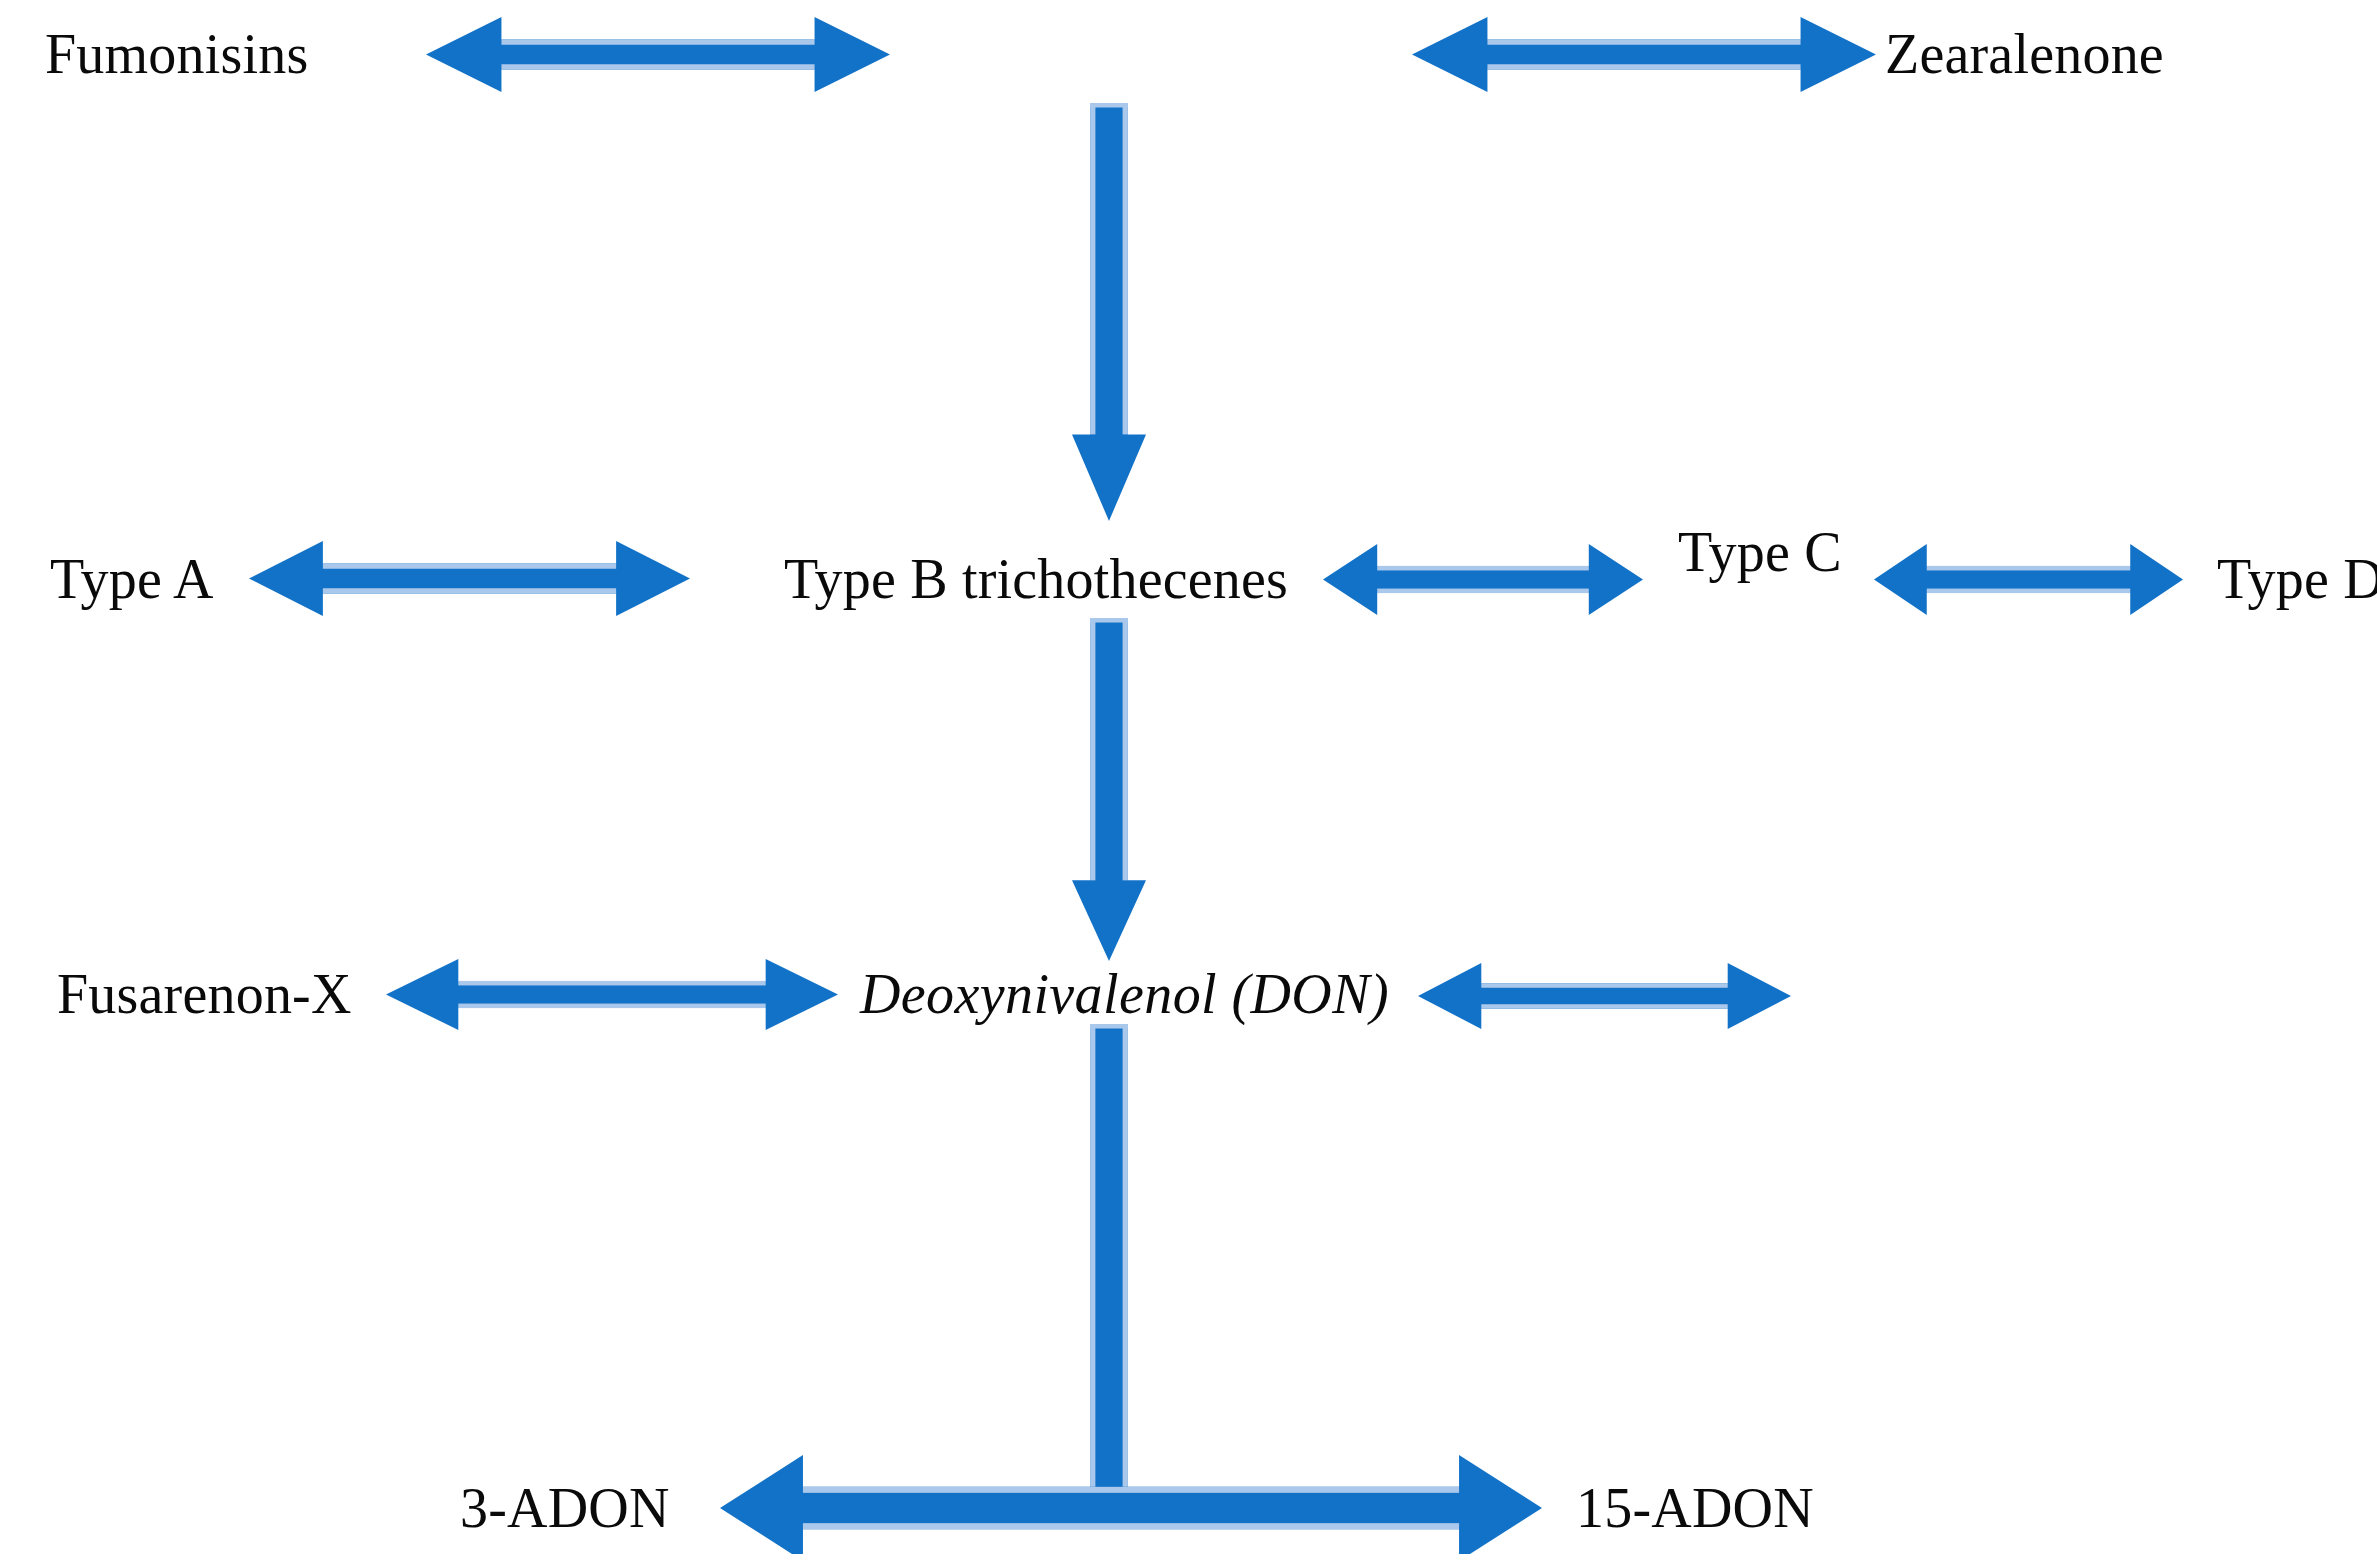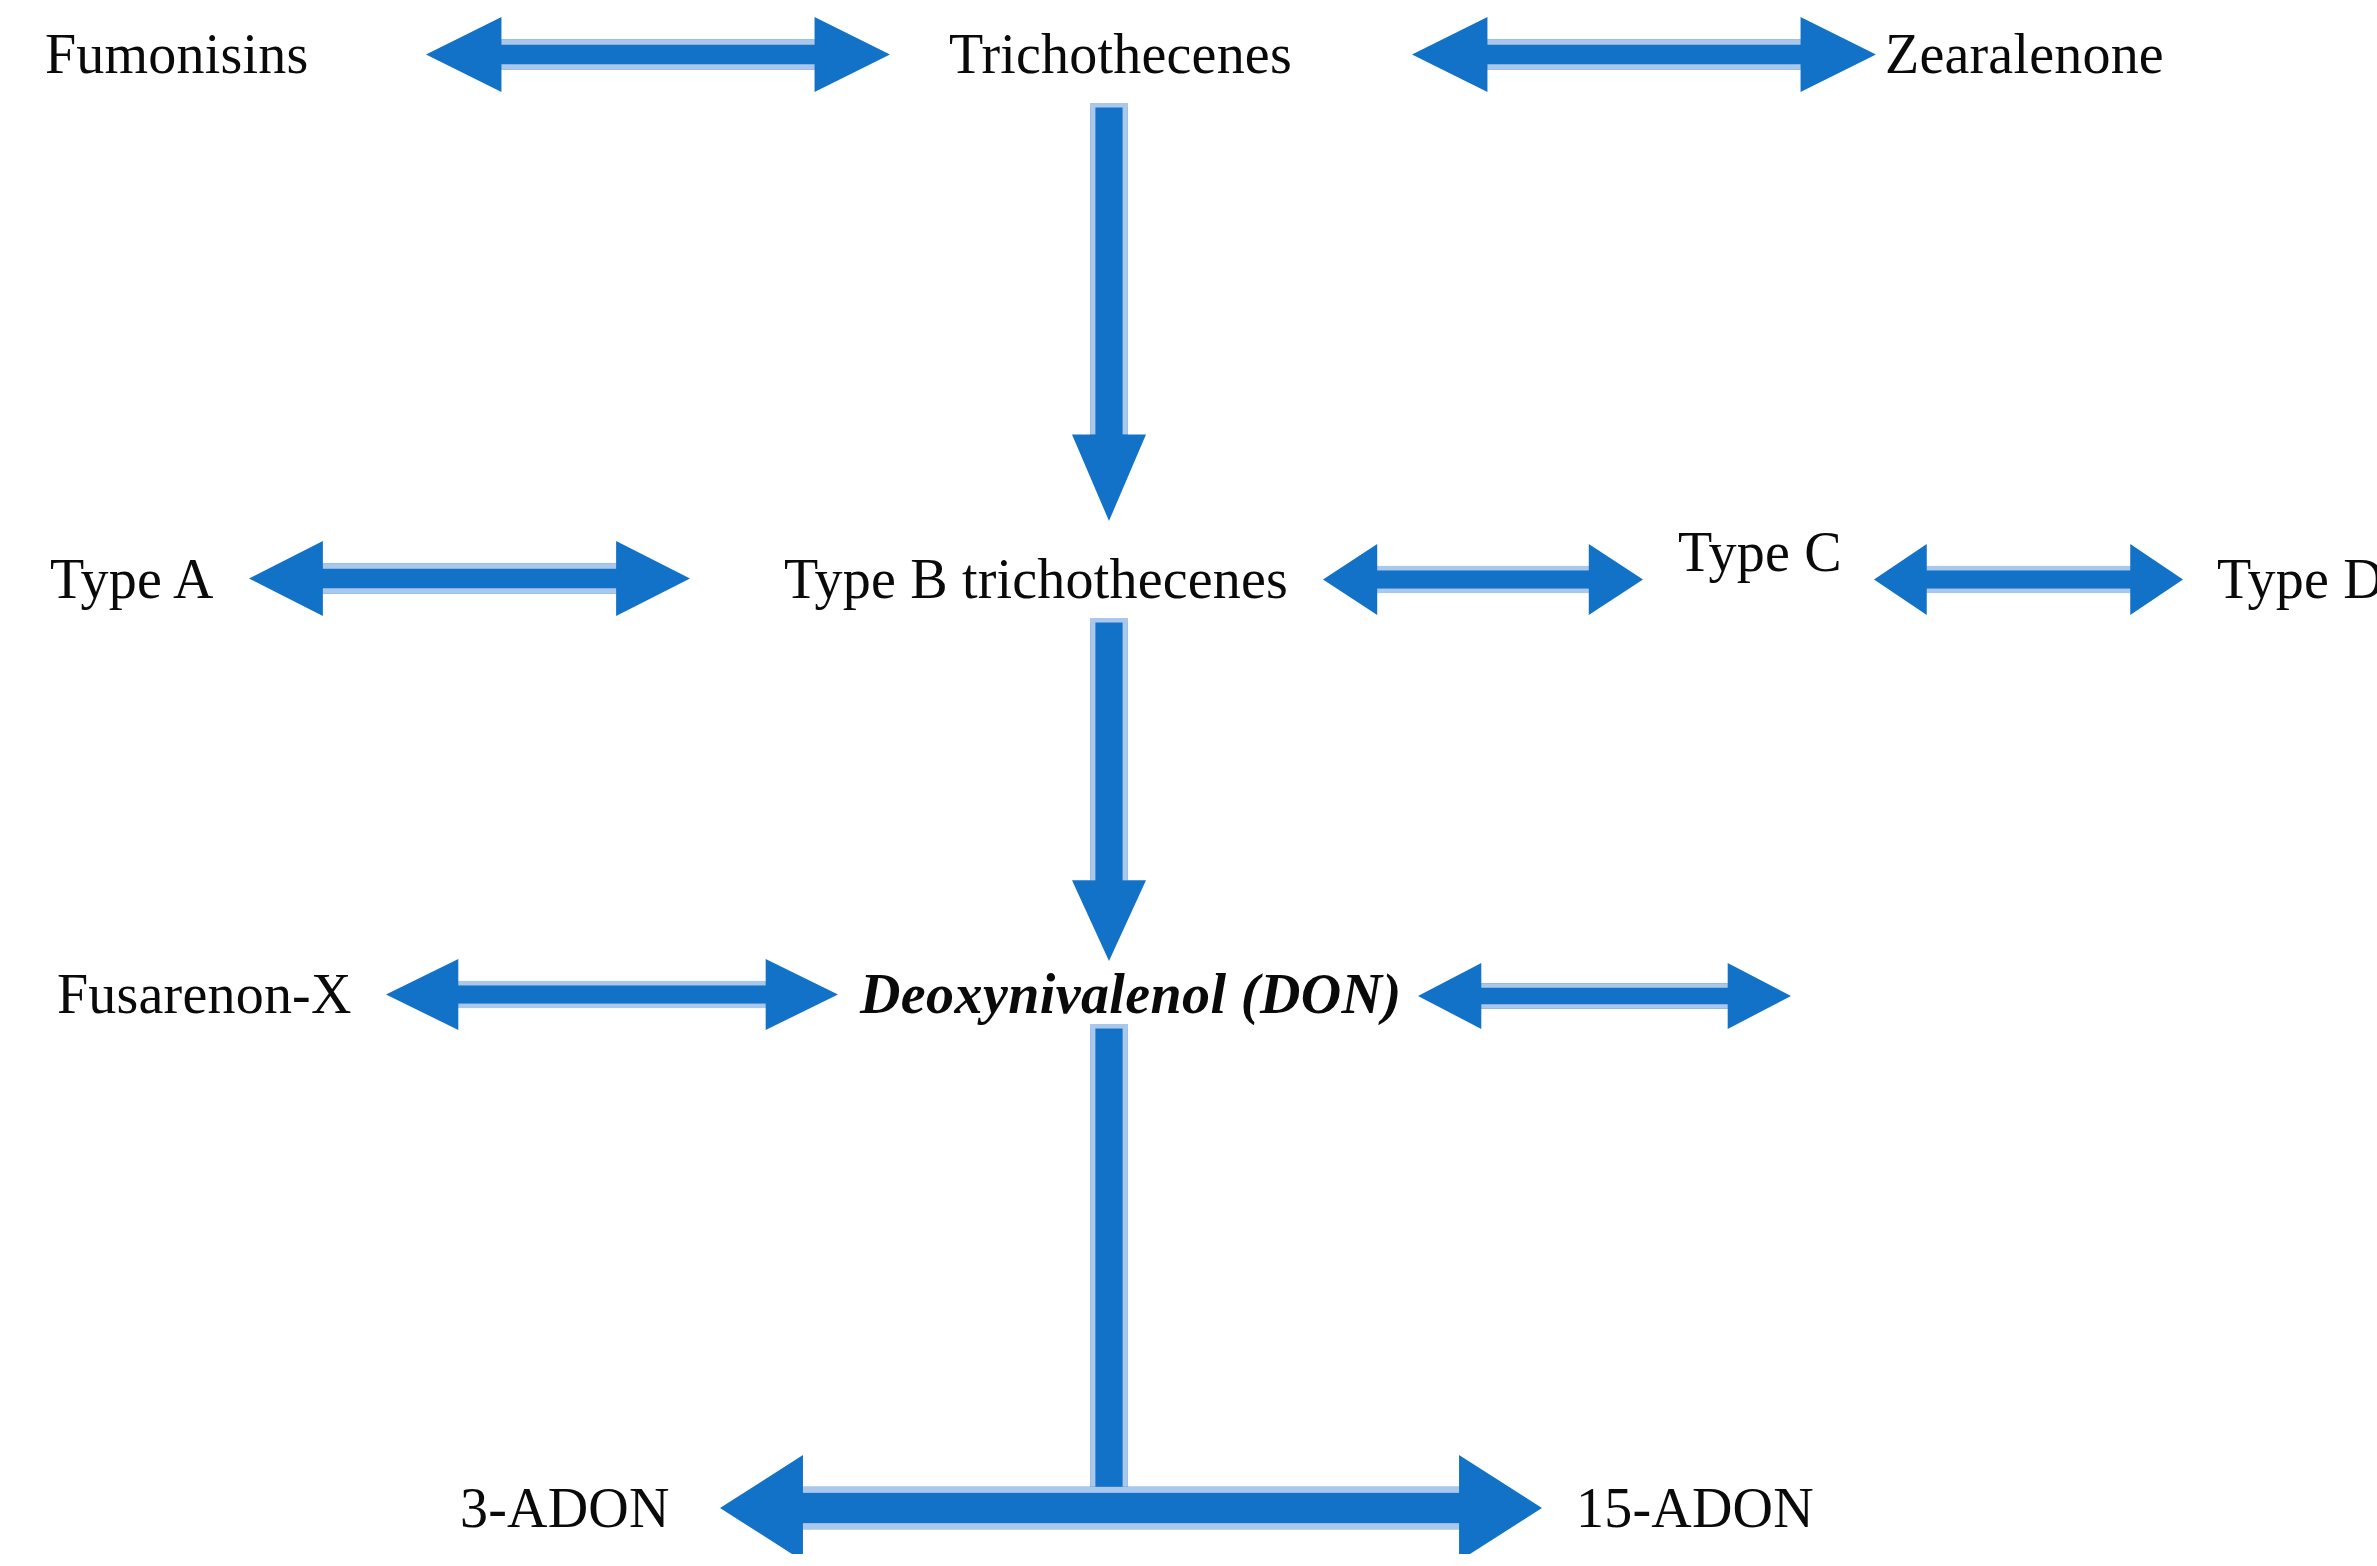--- a/index.html
+++ b/index.html
@@ -24,21 +24,21 @@
     white-space: nowrap;
     font-family: "Liberation Serif", "DejaVu Serif", serif;
     font-size: 56px;
     line-height: 1;
     color: #0a0a0a;
     letter-spacing: 0.2px;
     transform: translateY(-50%);
   }
   .node-label.italic {
     font-style: italic;
-    font-weight: bold;
+    font-weight: normal;
     letter-spacing: 0.4px;
   }
   .arrow {
     position: absolute;
     display: block;
   }
   .arrow svg {
     display: block;
     width: 100%;
     height: 100%;
@@ -53,21 +53,20 @@
   <div class="node-label" style="left:45px; top:54px;">Fumonisins</div>
 
   <div class="arrow" style="left:426px; top:16.6px; width:464px; height:75px;">
     <svg viewBox="0 0 615 100" preserveAspectRatio="none">
       <polygon points="0,50 100,0 100,30 515,30 515,0 615,50 515,100 515,70 100,70 100,100" fill="#1272c8"></polygon>
       <rect x="100" y="30" width="415" height="7" fill="#a9c8ec"></rect>
       <rect x="100" y="63" width="415" height="7" fill="#a9c8ec"></rect>
     </svg>
   </div>
 
-  <div class="node-label" style="left:949px; top:54px;">Trichothecenes</div>
 
   <div class="arrow" style="left:1412px; top:16.6px; width:464px; height:75px;">
     <svg viewBox="0 0 615 100" preserveAspectRatio="none">
       <polygon points="0,50 100,0 100,30 515,30 515,0 615,50 515,100 515,70 100,70 100,100" fill="#1272c8"></polygon>
       <rect x="100" y="30" width="415" height="7" fill="#a9c8ec"></rect>
       <rect x="100" y="63" width="415" height="7" fill="#a9c8ec"></rect>
     </svg>
   </div>
 
   <div class="node-label" style="left:1885px; top:54px;">Zearalenone</div>

